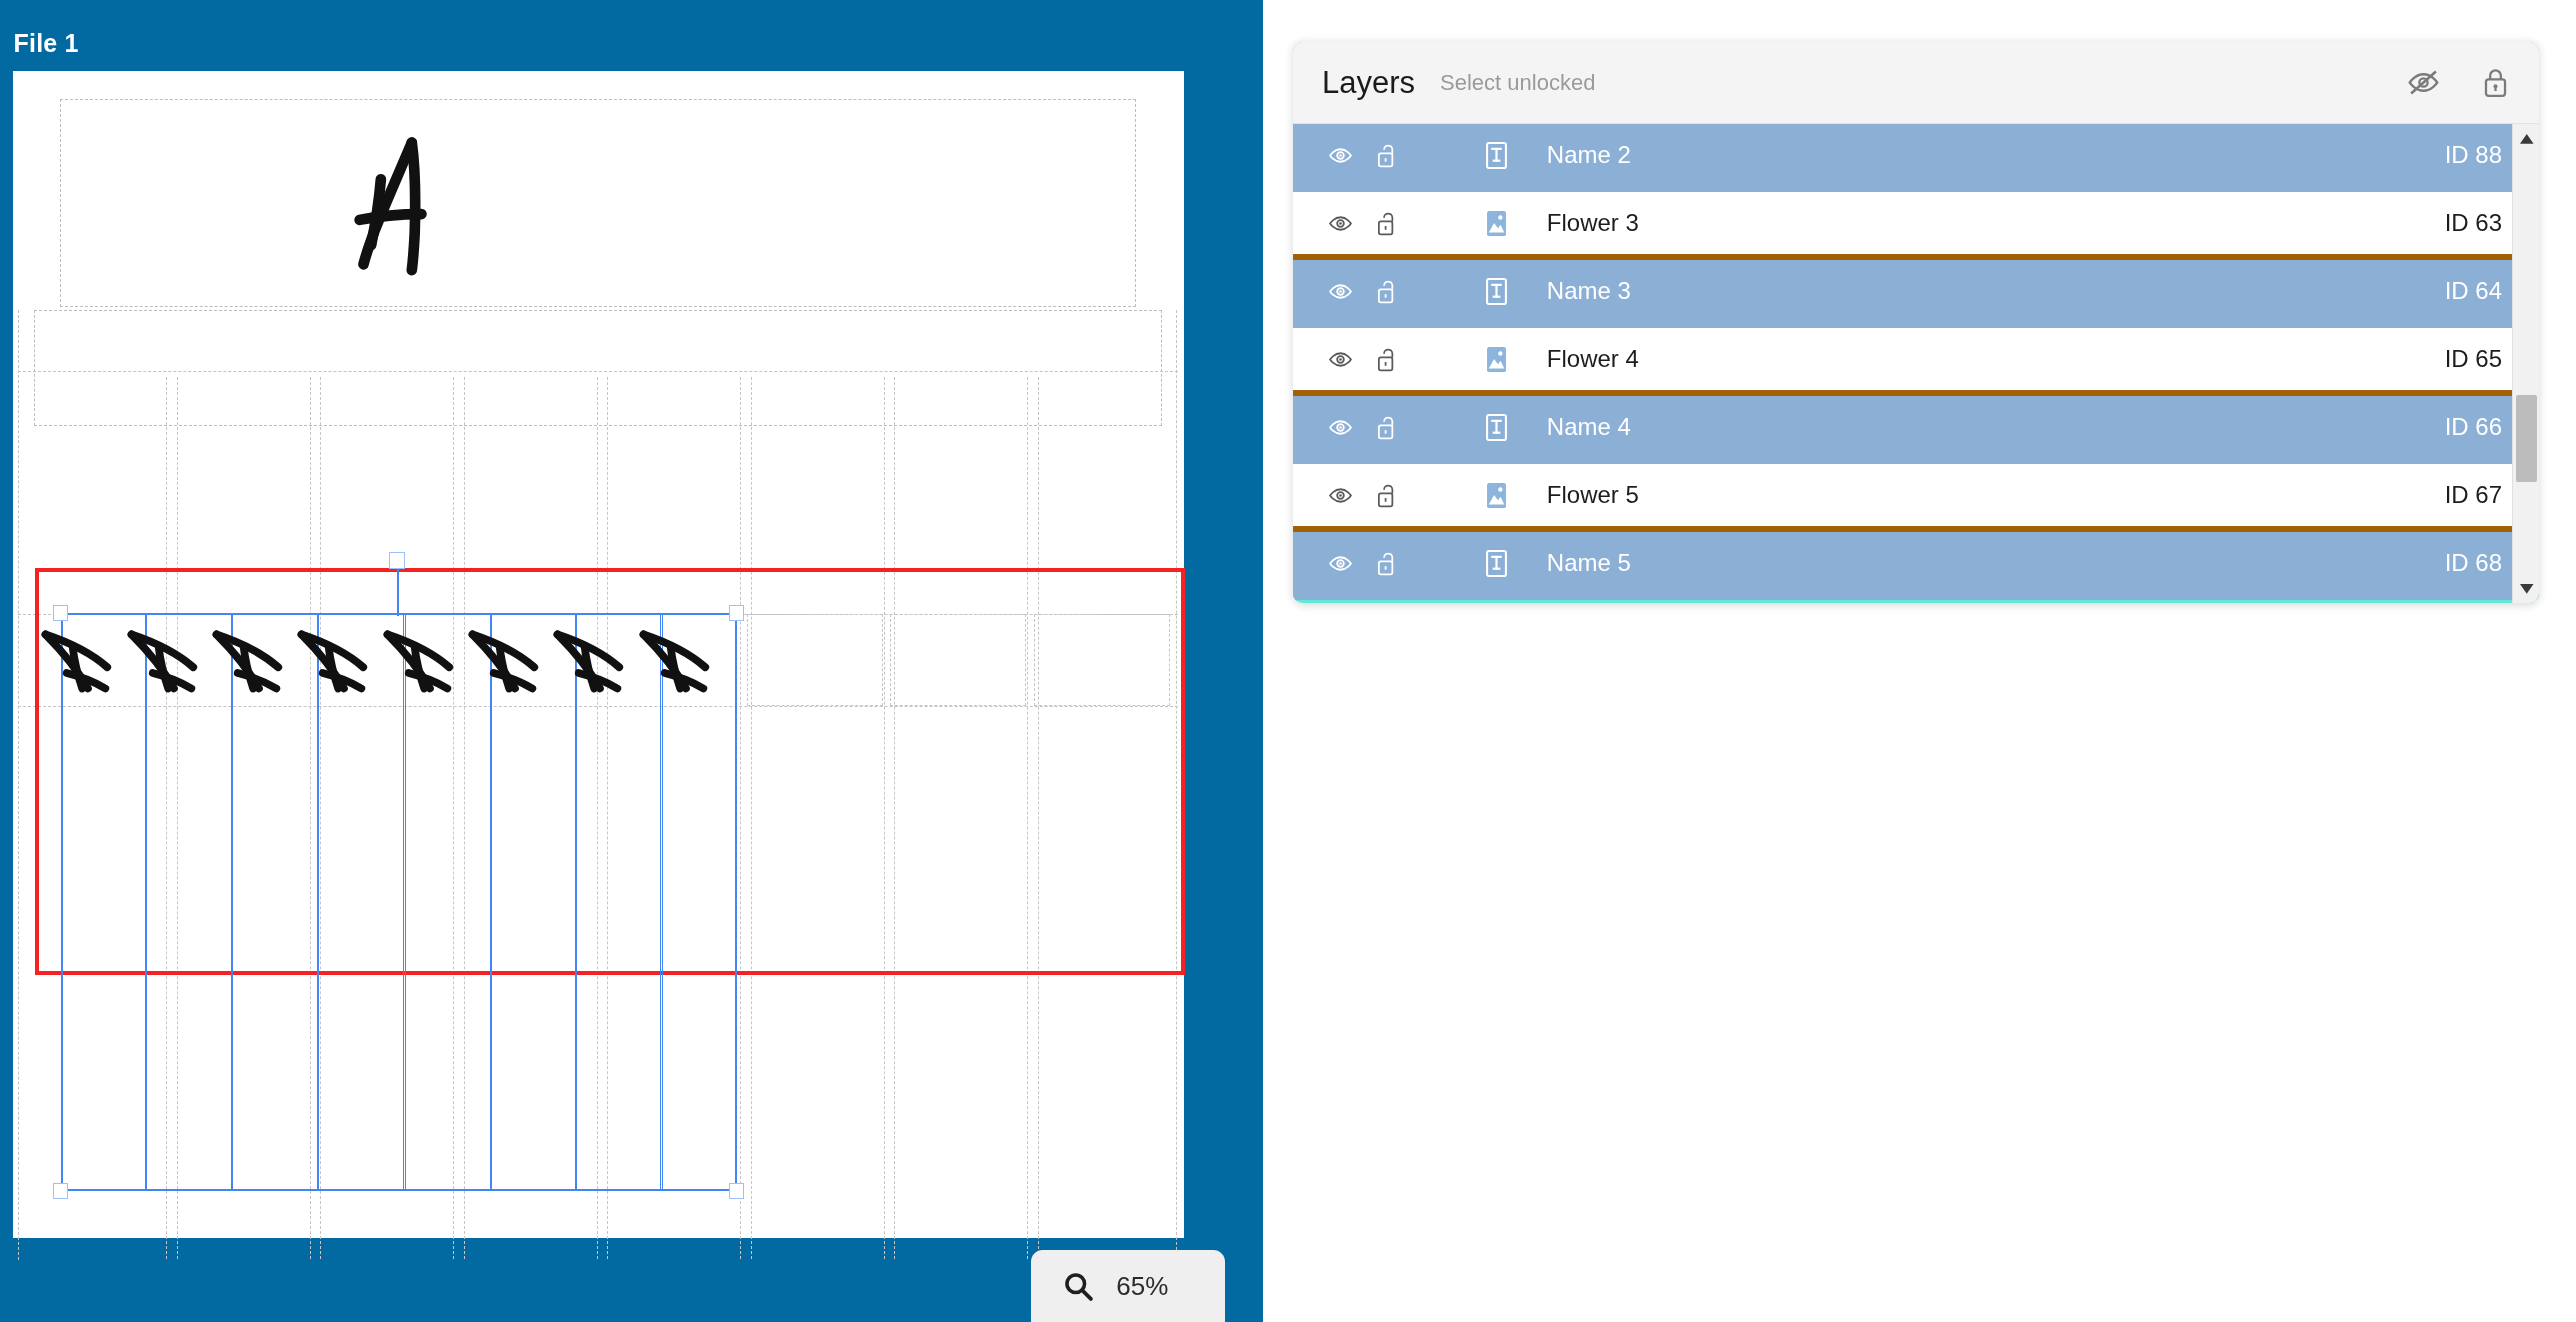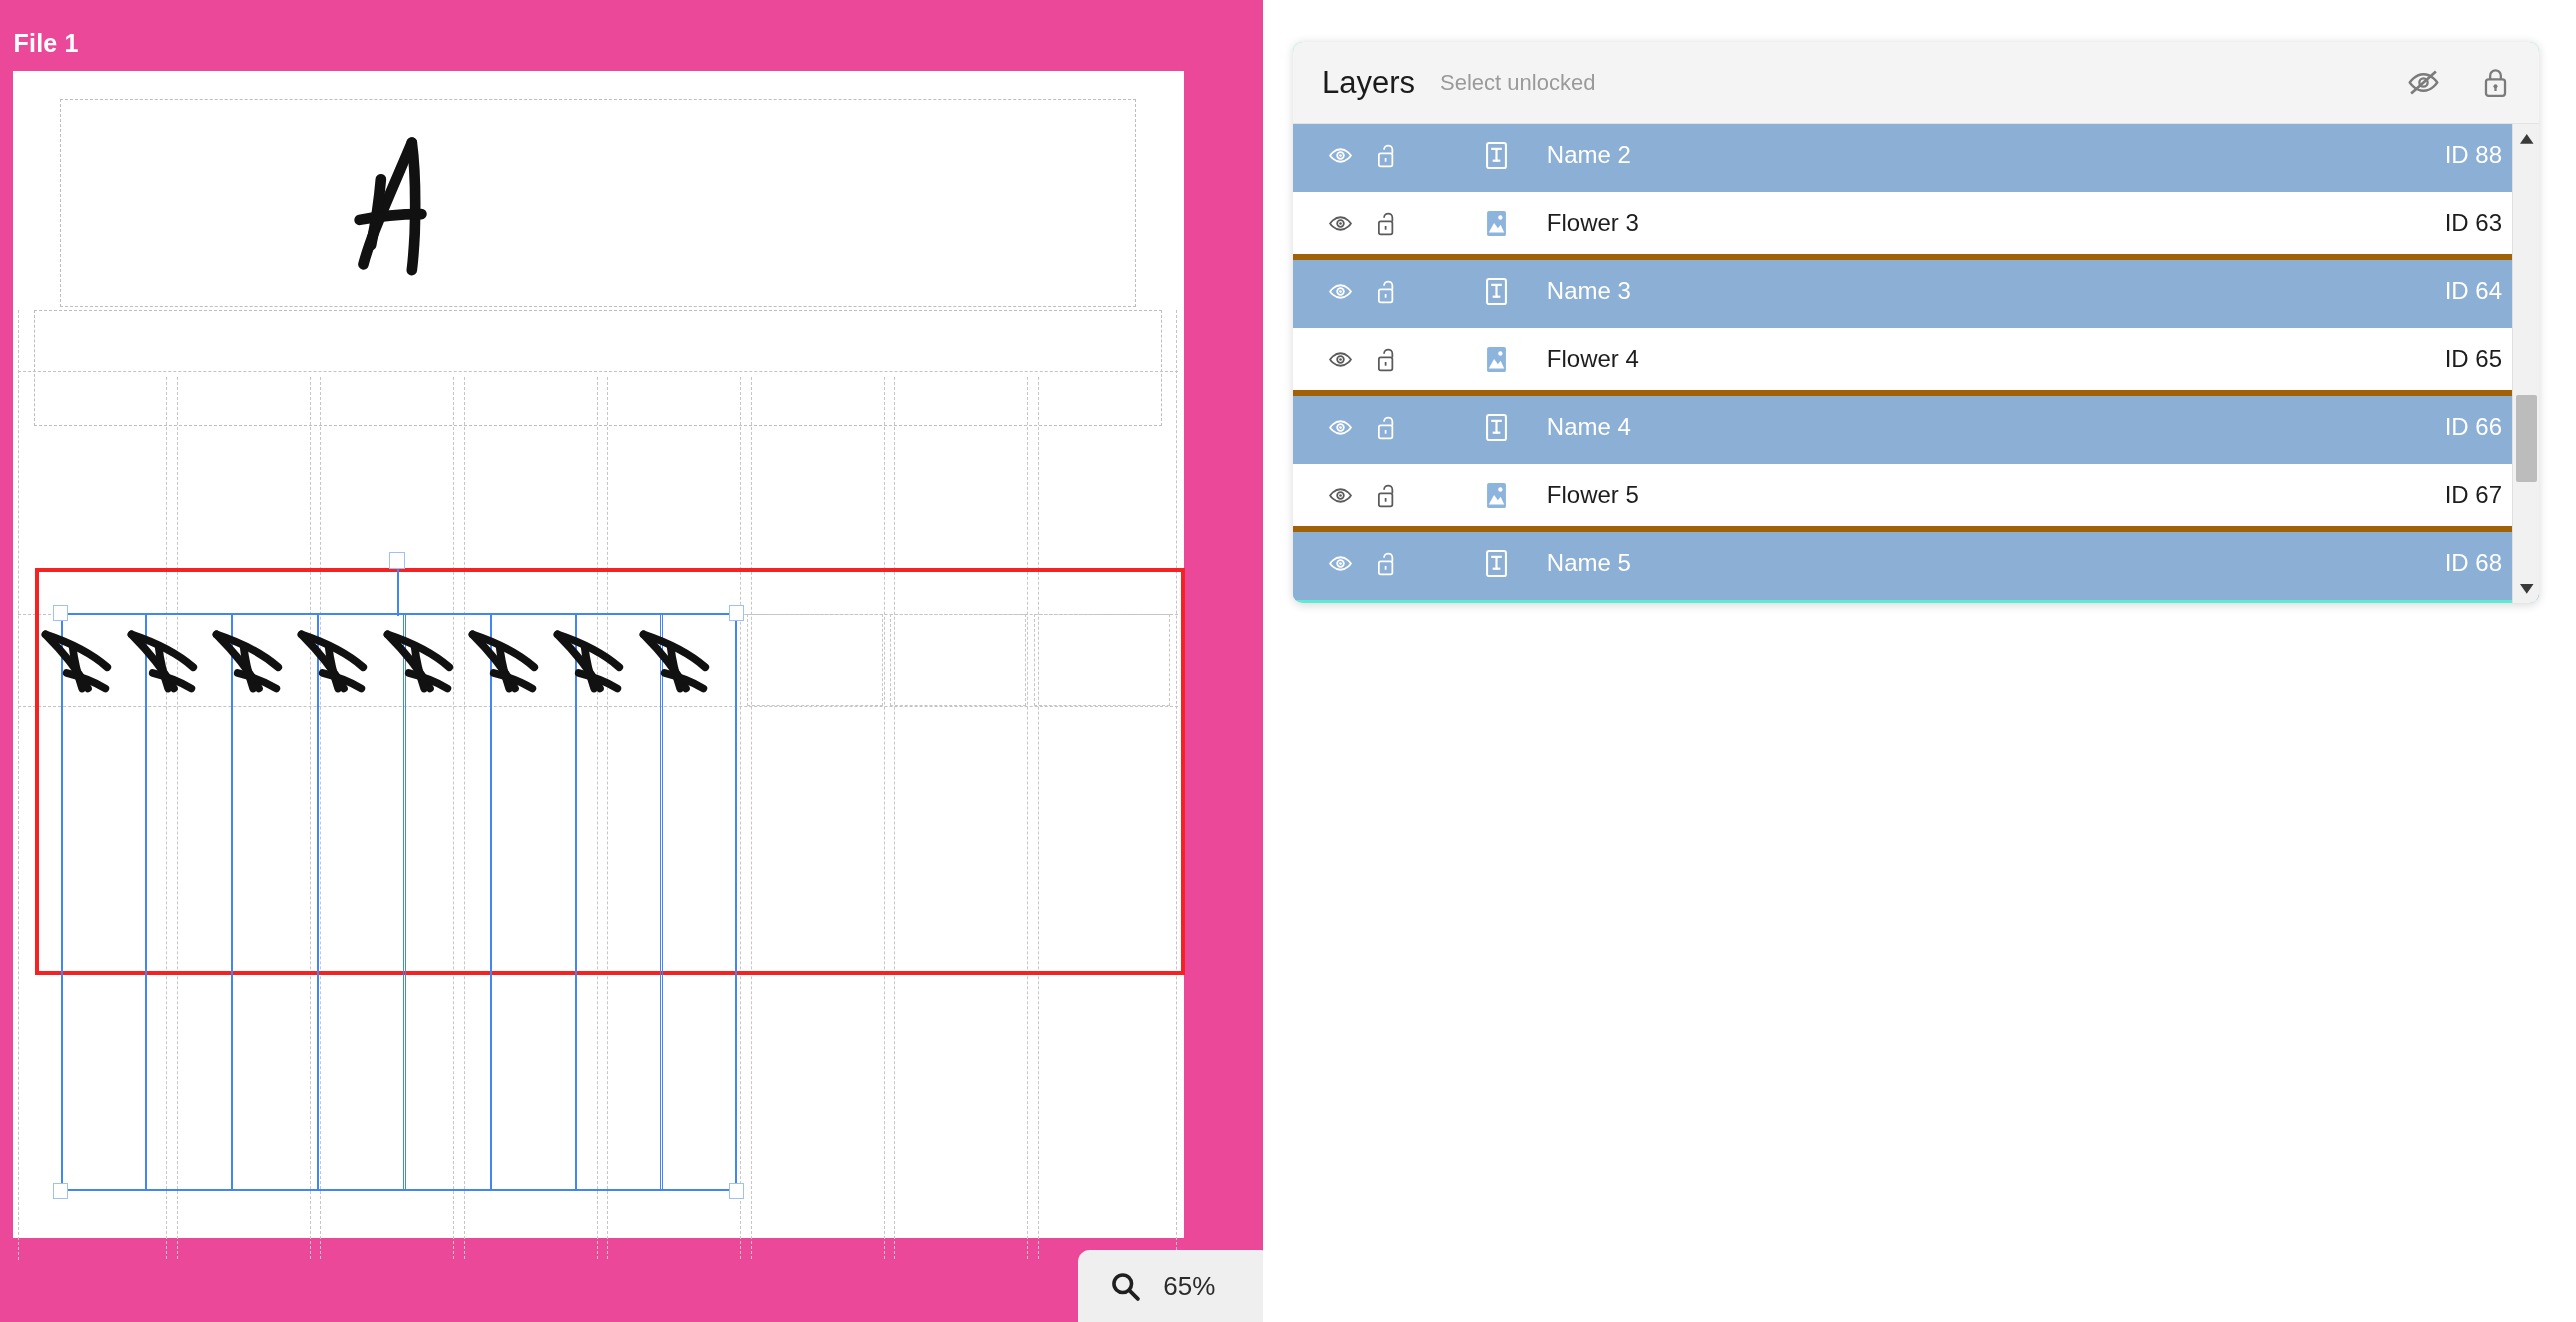--- a/index.html
+++ b/index.html
@@ -6,21 +6,21 @@
   html, body {
     width: 2576px; height: 1322px;
     font-family: "Liberation Sans", sans-serif;
     background: #ffffff; overflow: hidden;
   }
   .app { position: relative; width: 2576px; height: 1322px; display: flex; }
 
   
   .canvas-pane {
     position: relative; width: 1263px; height: 1322px;
-    background: #ec4899; flex: none;
+    background: #0369a1; flex: none;
   }
   .file-title {
     position: absolute; left: 13.6px; top: 29px;
     font-size: 25px; font-weight: 700; color: #ffffff; letter-spacing: 0.2px;
   }
   .artboard {
     position: absolute; left: 12.6px; top: 71px;
     width: 1171px; height: 1167px; background: #ffffff;
   }
   
@@ -57,21 +57,21 @@
     position: absolute; left: 376px; top: 481px; width: 16.5px; height: 16.5px;
     background: #ffffff; border: 1.9px solid #9cc0f7;
   }
 
   .glyph-a { position: absolute; pointer-events: none; }
 
   .zoom-chip {
     position: absolute; left: 1031px; top: 1250px;
     width: 194px; height: 73px;
     background: #efefef; border-radius: 11.6px 11.6px 0 0;
-    display: flex; align-items: center; gap: 21.3px; padding-left: 31px; margin-left: 47px;
+    display: flex; align-items: center; gap: 21.3px; padding-left: 31px;
   }
   .zoom-chip .zval { font-size: 26px; color: #2b2b2b; }
 
   
   .right-pane {
     position: relative; width: 1313px; height: 1322px;
     background: #ffffff; flex: none;
   }
 
   

